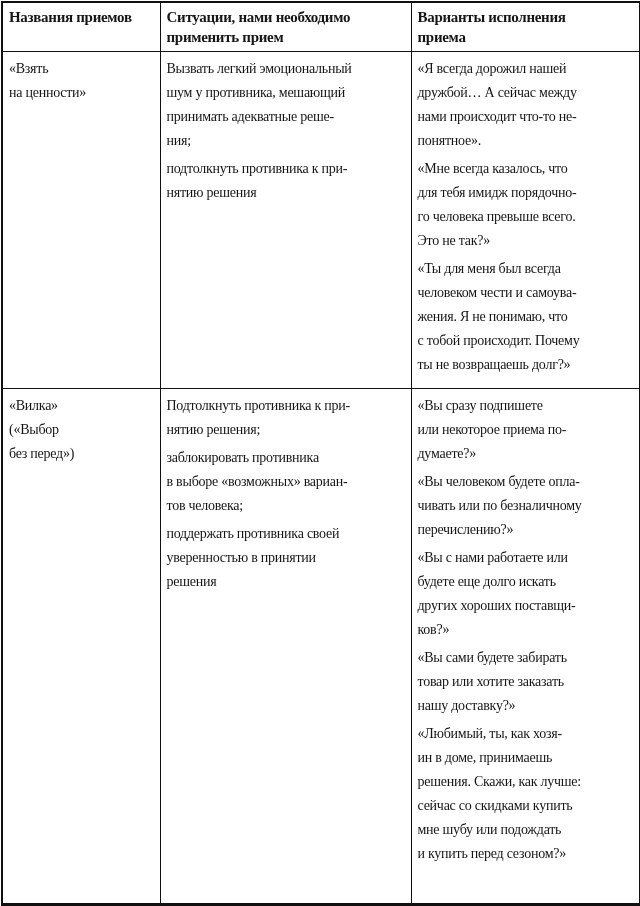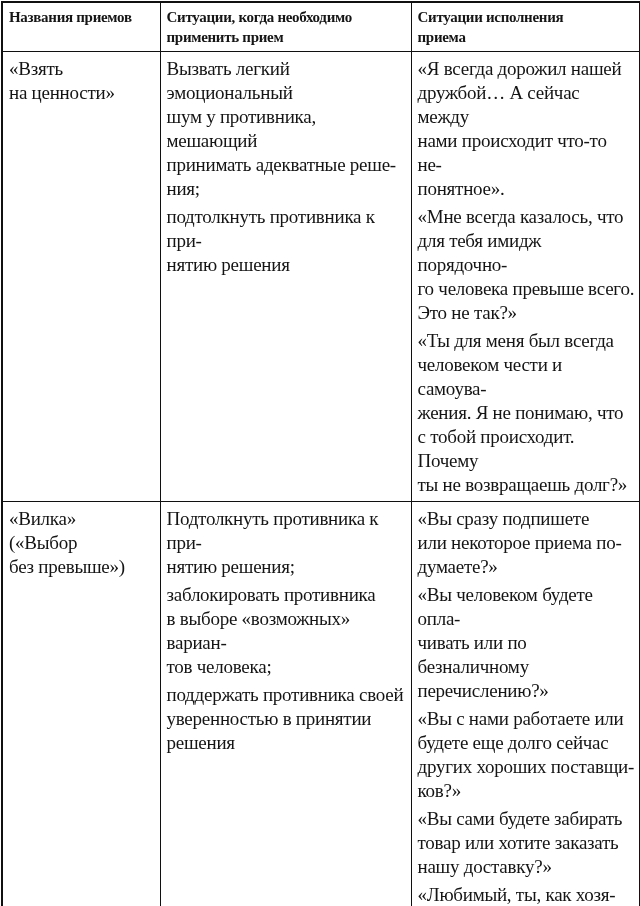--- a/index.html
+++ b/index.html
@@ -40,21 +40,21 @@
     letter-spacing: -0.3px;
     text-align: left;
     vertical-align: top;
     padding: 4px 4px 4px 6px;
     white-space: pre-line;
     height: 46px;
   }
   td {
     vertical-align: top;
     padding: 5px 4px 4px 6px;
-    font-size: 19px;
+    font-size: 14px;
     line-height: 24px;
     letter-spacing: -0.25px;
   }
   tr.body-row-1 { height: 337px; }
   tr.body-row-2 { height: 516px; }
   td p {
     white-space: pre-line;
     margin: 0 0 4px 0;
     overflow-wrap: break-word;
   }
@@ -66,23 +66,23 @@
 <div class="page">
   <table class="techniques">
     <colgroup>
       <col class="c1">
       <col class="c2">
       <col class="c3">
     </colgroup>
     <thead>
       <tr class="header-row">
         <th>Названия приемов</th>
-        <th>Ситуации, когда необходимо
+        <th>Ситуации, нами необходимо
 применить прием</th>
-        <th>Ситуации исполнения
+        <th>Варианты исполнения
 приема</th>
       </tr>
     </thead>
     <tbody>
       <tr class="body-row-1">
         <td>
           <p>«Взять
 на ценности»</p>
         </td>
         <td>
@@ -106,41 +106,41 @@
 человеком чести и самоува-
 жения. Я не понимаю, что
 с тобой происходит. Почему
 ты не возвращаешь долг?»</p>
         </td>
       </tr>
       <tr class="body-row-2">
         <td>
           <p>«Вилка»
 («Выбор
-без превыше»)</p>
+без перед»)</p>
         </td>
         <td>
           <p>Подтолкнуть противника к при-
 нятию решения;</p>
           <p>заблокировать противника
 в выборе «возможных» вариан-
 тов человека;</p>
           <p>поддержать противника своей
 уверенностью в принятии
 решения</p>
         </td>
         <td>
           <p>«Вы сразу подпишете
 или некоторое приема по-
 думаете?»</p>
           <p>«Вы человеком будете опла-
 чивать или по безналичному
 перечислению?»</p>
           <p>«Вы с нами работаете или
-будете еще долго сейчас
+будете еще долго искать
 других хороших поставщи-
 ков?»</p>
           <p>«Вы сами будете забирать
 товар или хотите заказать
 нашу доставку?»</p>
           <p>«Любимый, ты, как хозя-
 ин в доме, принимаешь
 решения. Скажи, как лучше:
 сейчас со скидками купить
 мне шубу или подождать

